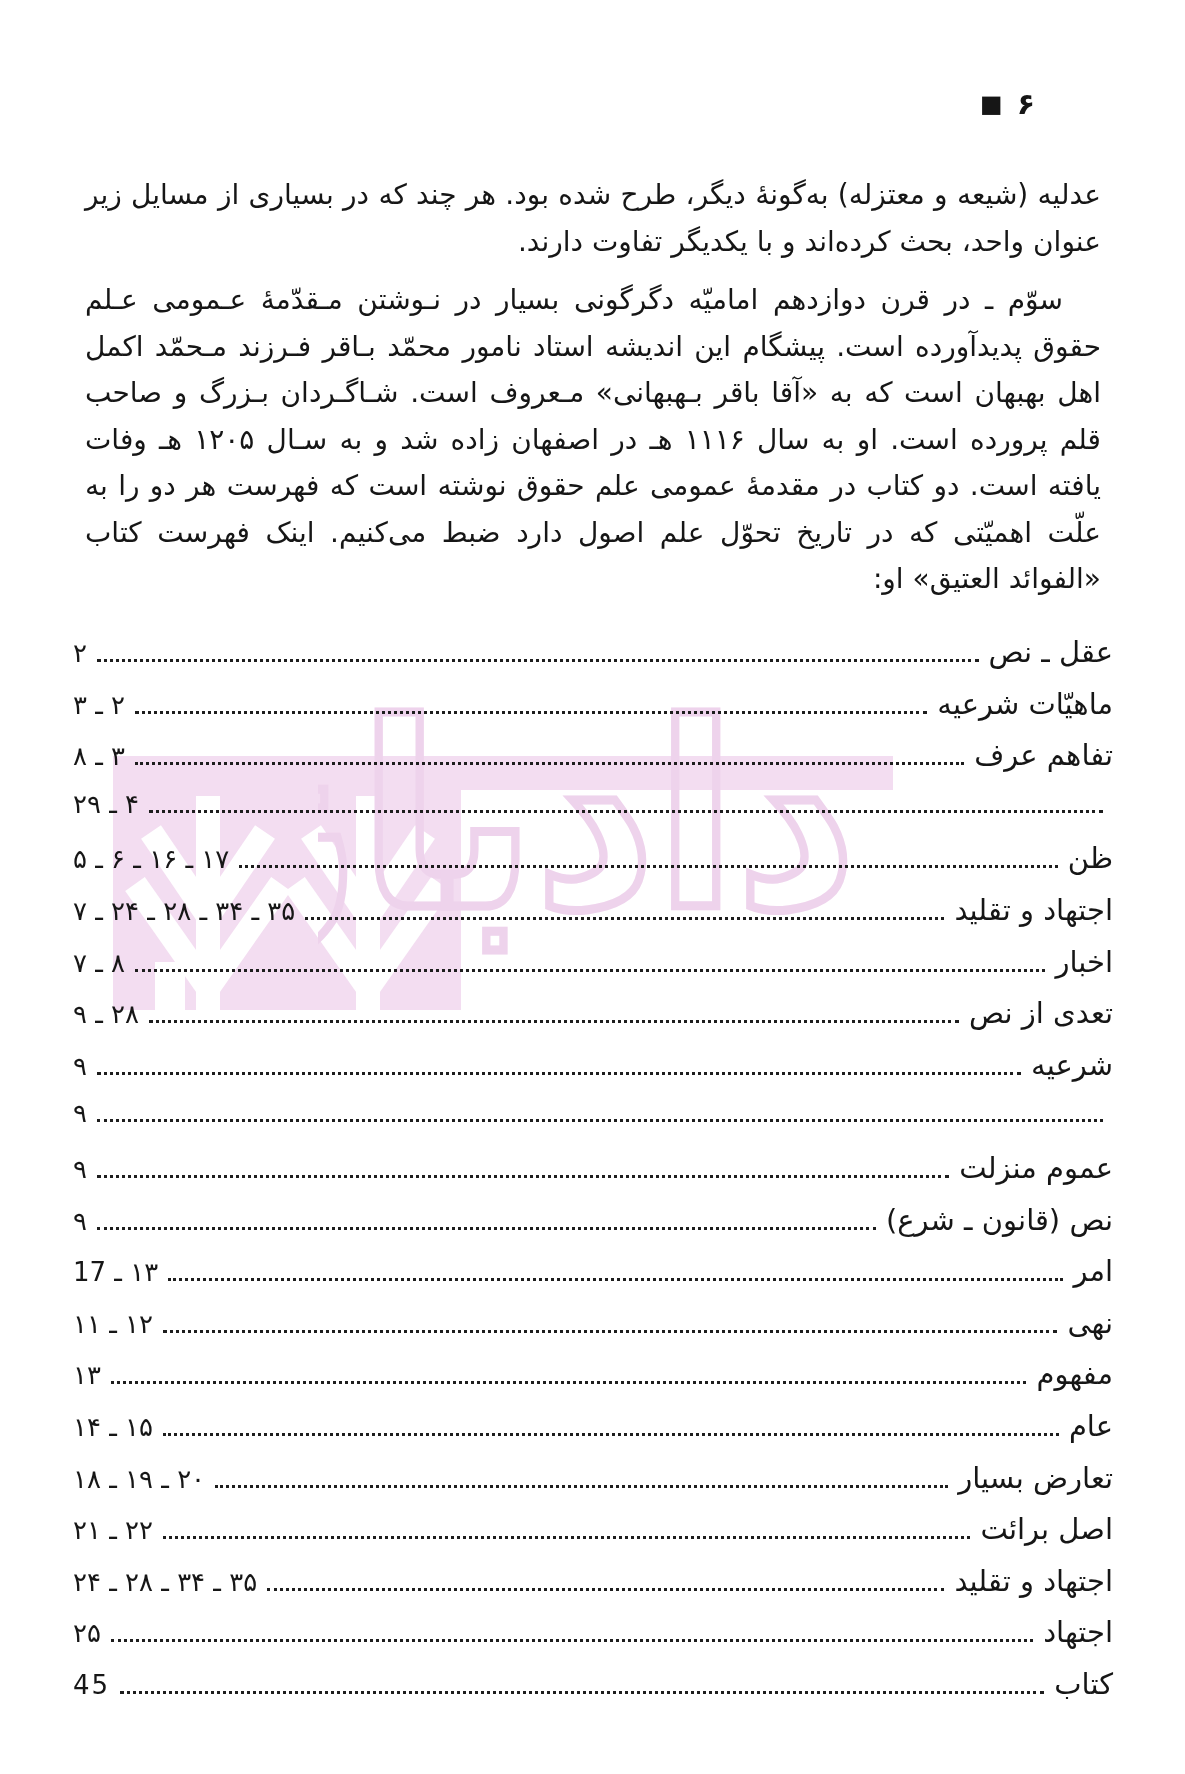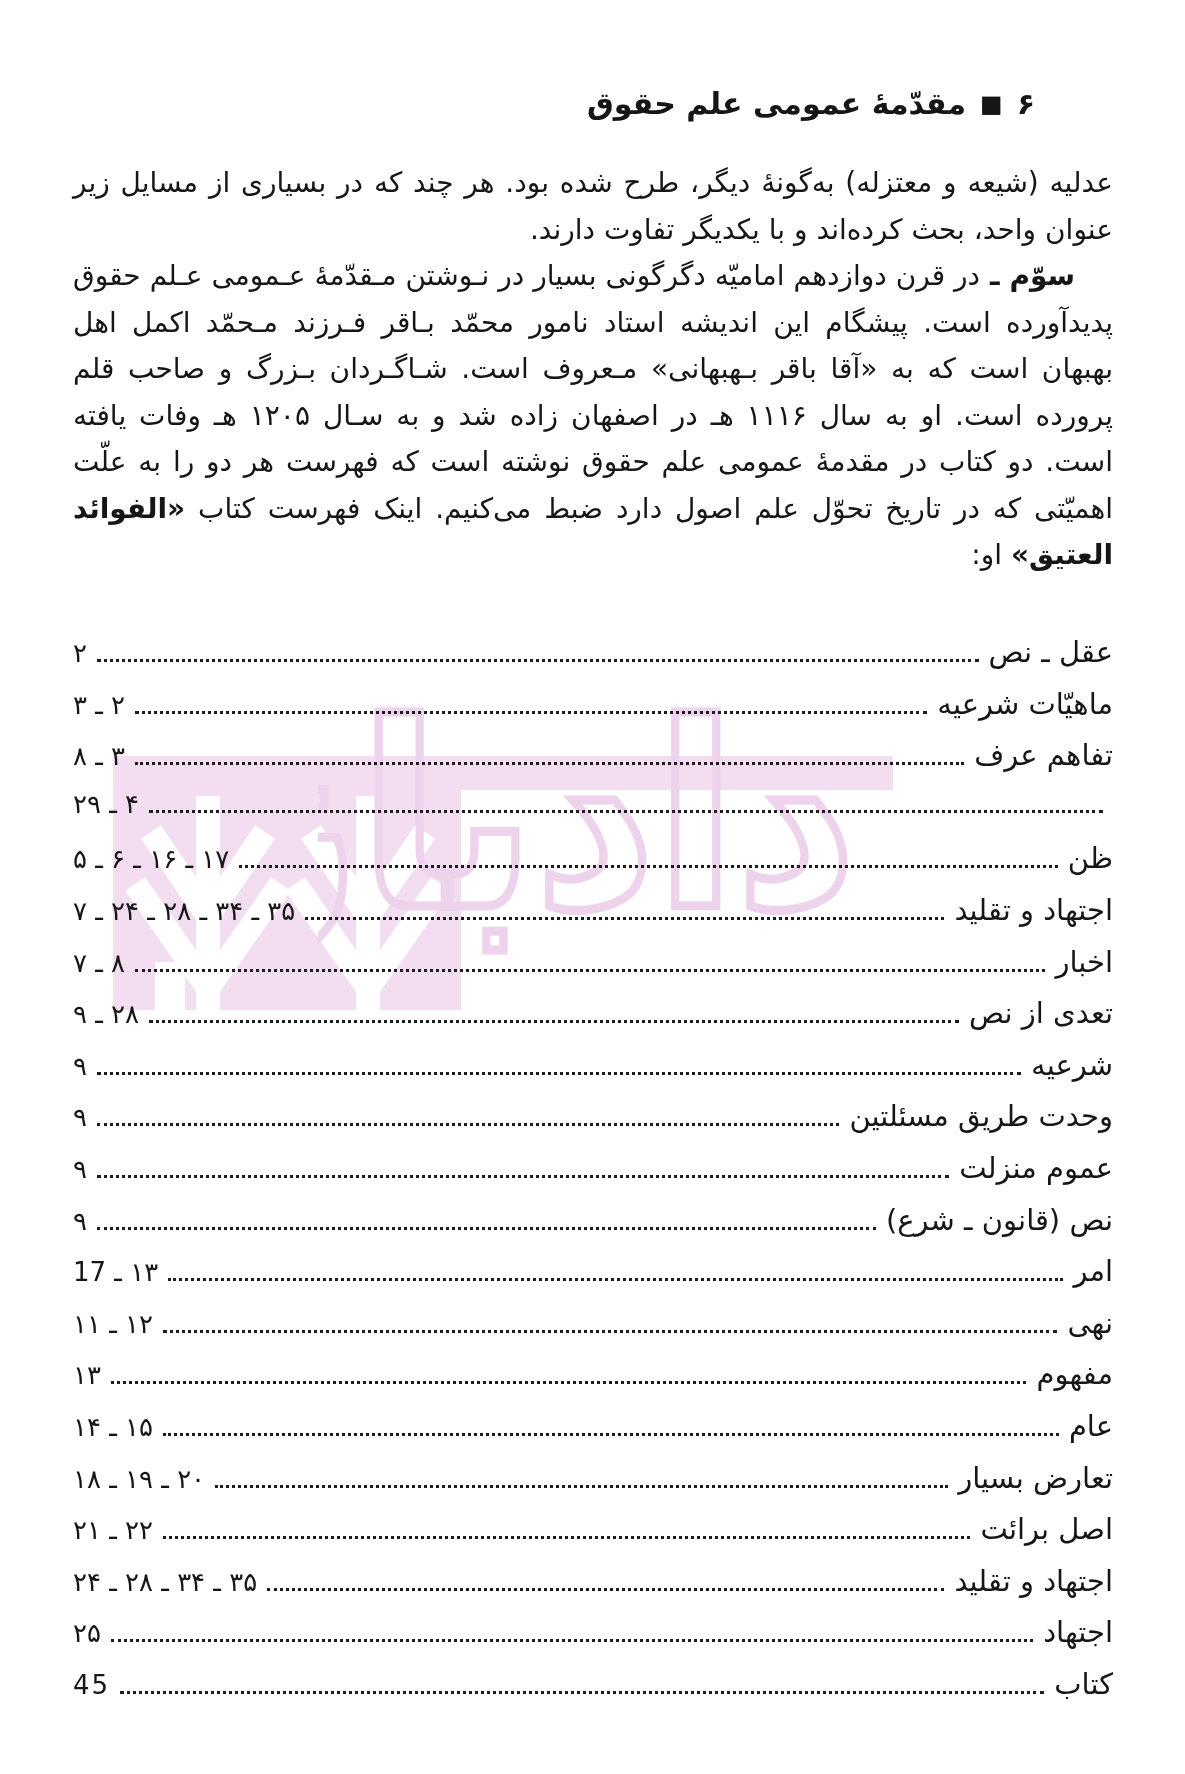--- a/index.html
+++ b/index.html
@@ -53,23 +53,23 @@
     display: flex; align-items: center; gap: 14px;
     font-weight: bold; font-size: 30px;
   }
   .header-line .sq { font-size: 24px; line-height: 1; }
 
   .body-text {
     position: absolute; top: 160px; right: 72px; left: 73px;
     font-size: 28px; line-height: 46.5px;
     text-align: justify;
   }
-  .body-text p { margin: 0; }
+  .body-text p { margin: 12px; }
   .p-indent { text-indent: 38px; }
-  .b { font-weight: bold; }
+  .b { font-weight: normal; }
 
   .toc {
     position: absolute; top: 634px; right: 72px; left: 73px;
   }
   .toc-row {
     display: flex; align-items: baseline;
     height: 51.6px;
     font-size: 29px;
   }
   .toc-label { white-space: nowrap; line-height: 1.25; }
@@ -110,21 +110,20 @@
       </svg>
     </div>
     <div class="wm-text">دادبازار</div>
   </div>
 
   <div class="content">
 
     <div class="header-line">
       <span>۶</span>
       <span class="sq">■</span>
-      <span>مقدّمهٔ عمومی علم حقوق</span>
     </div>
 
     <div class="body-text">
       <p><span>عدلیه (شیعه و معتزله) به‌گونهٔ دیگر، طرح شده بود. هر چند که در بسیاری از مسایل زیر عنوان واحد، بحث کرده‌اند و با یکدیگر تفاوت دارند.</span></p>
       <p class="p-indent"><span class="b">سوّم ـ </span><span>در قرن دوازدهم امامیّه دگرگونی بسیار در نـوشتن مـقدّمهٔ عـمومی عـلم حقوق پدیدآورده است. پیشگام این اندیشه استاد نامور محمّد بـاقر فـرزند مـحمّد اکمل اهل بهبهان است که به «آقا باقر بـهبهانی» مـعروف است. شـاگـردان بـزرگ و صاحب قلم پرورده است. او به سال ۱۱۱۶ هـ در اصفهان زاده شد و به سـال ۱۲۰۵ هـ وفات یافته است. دو کتاب در مقدمهٔ عمومی علم حقوق نوشته است که فهرست هر دو را به علّت اهمیّتی که در تاریخ تحوّل علم اصول دارد ضبط می‌کنیم. اینک فهرست کتاب </span><span class="b">«الفوائد العتیق»</span><span> او:</span></p>
     </div>
 
     <div class="toc" id="toc-list">
   <div class="toc-row">
     <span class="toc-label">عقل ـ نص</span>
@@ -173,21 +172,20 @@
     <bdo dir="ltr" class="toc-pages">۹ ـ ۲۸</bdo>
   </div>
 
   <div class="toc-row">
     <span class="toc-label">شرعیه</span>
     <span class="toc-leader"></span>
     <bdo dir="ltr" class="toc-pages">۹</bdo>
   </div>
 
   <div class="toc-row">
-    <span class="toc-label">وحدت طریق مسئلتین</span>
     <span class="toc-leader"></span>
     <bdo dir="ltr" class="toc-pages">۹</bdo>
   </div>
 
   <div class="toc-row">
     <span class="toc-label">عموم منزلت</span>
     <span class="toc-leader"></span>
     <bdo dir="ltr" class="toc-pages">۹</bdo>
   </div>
 

